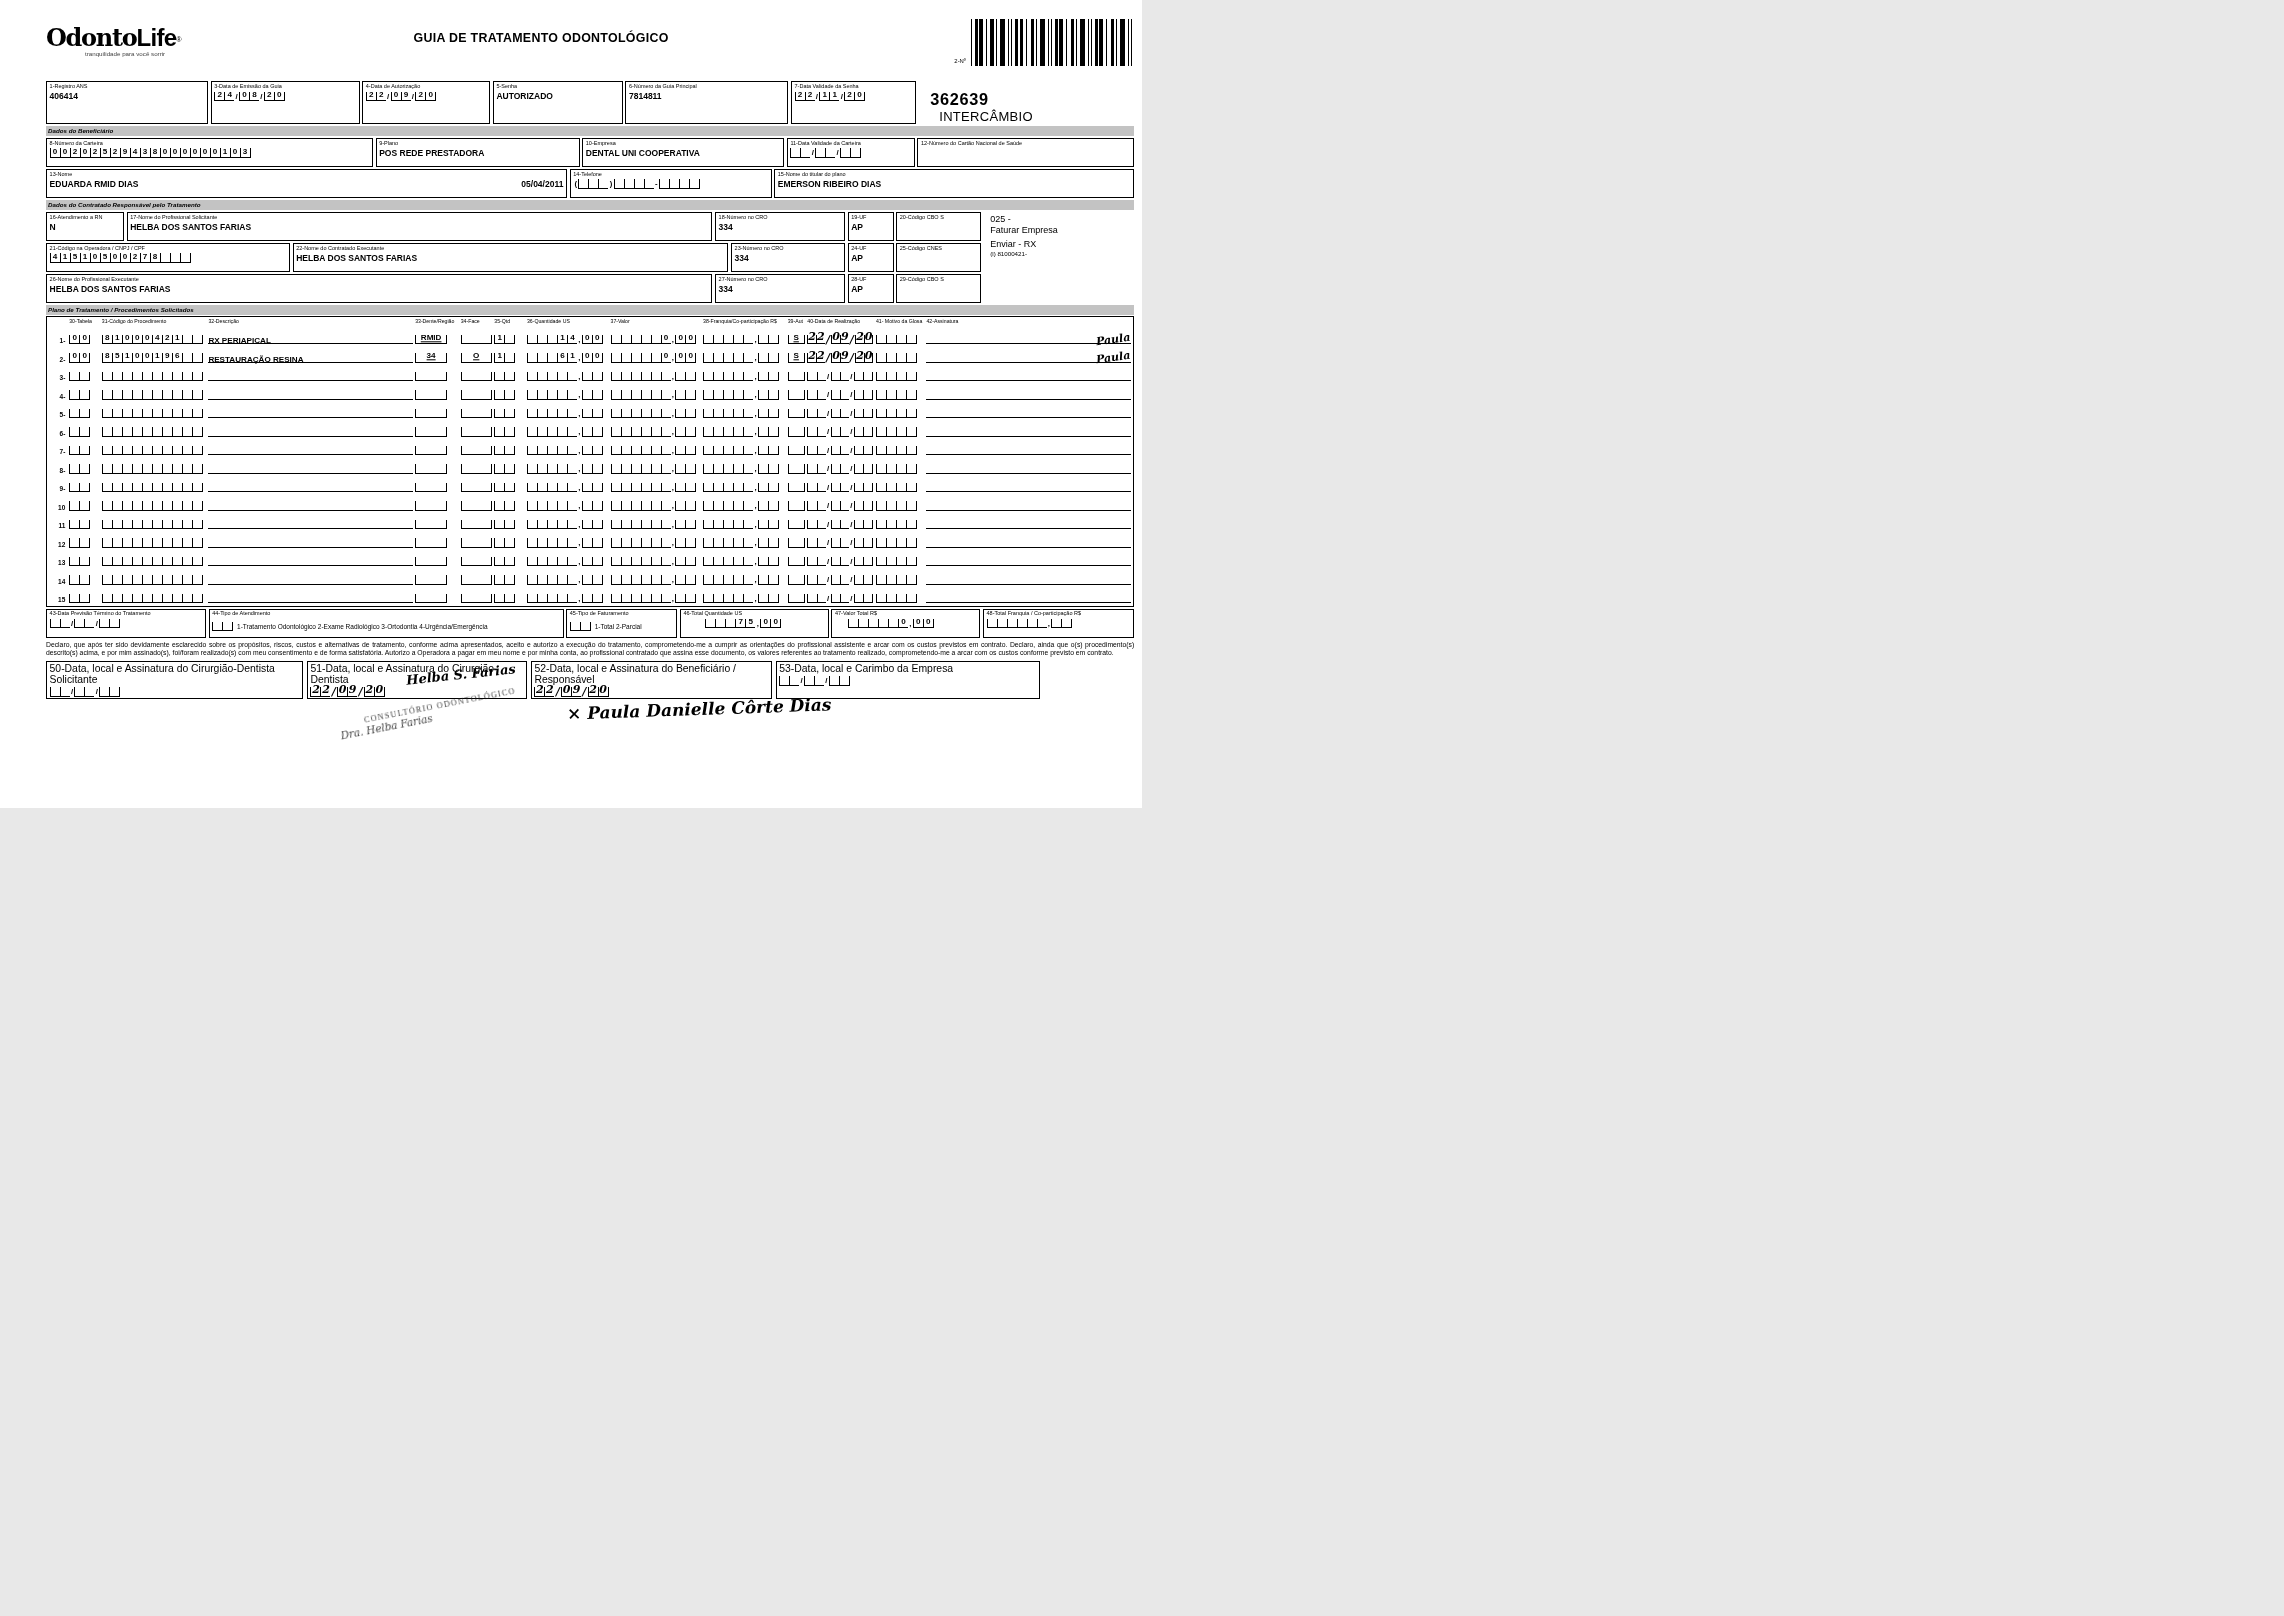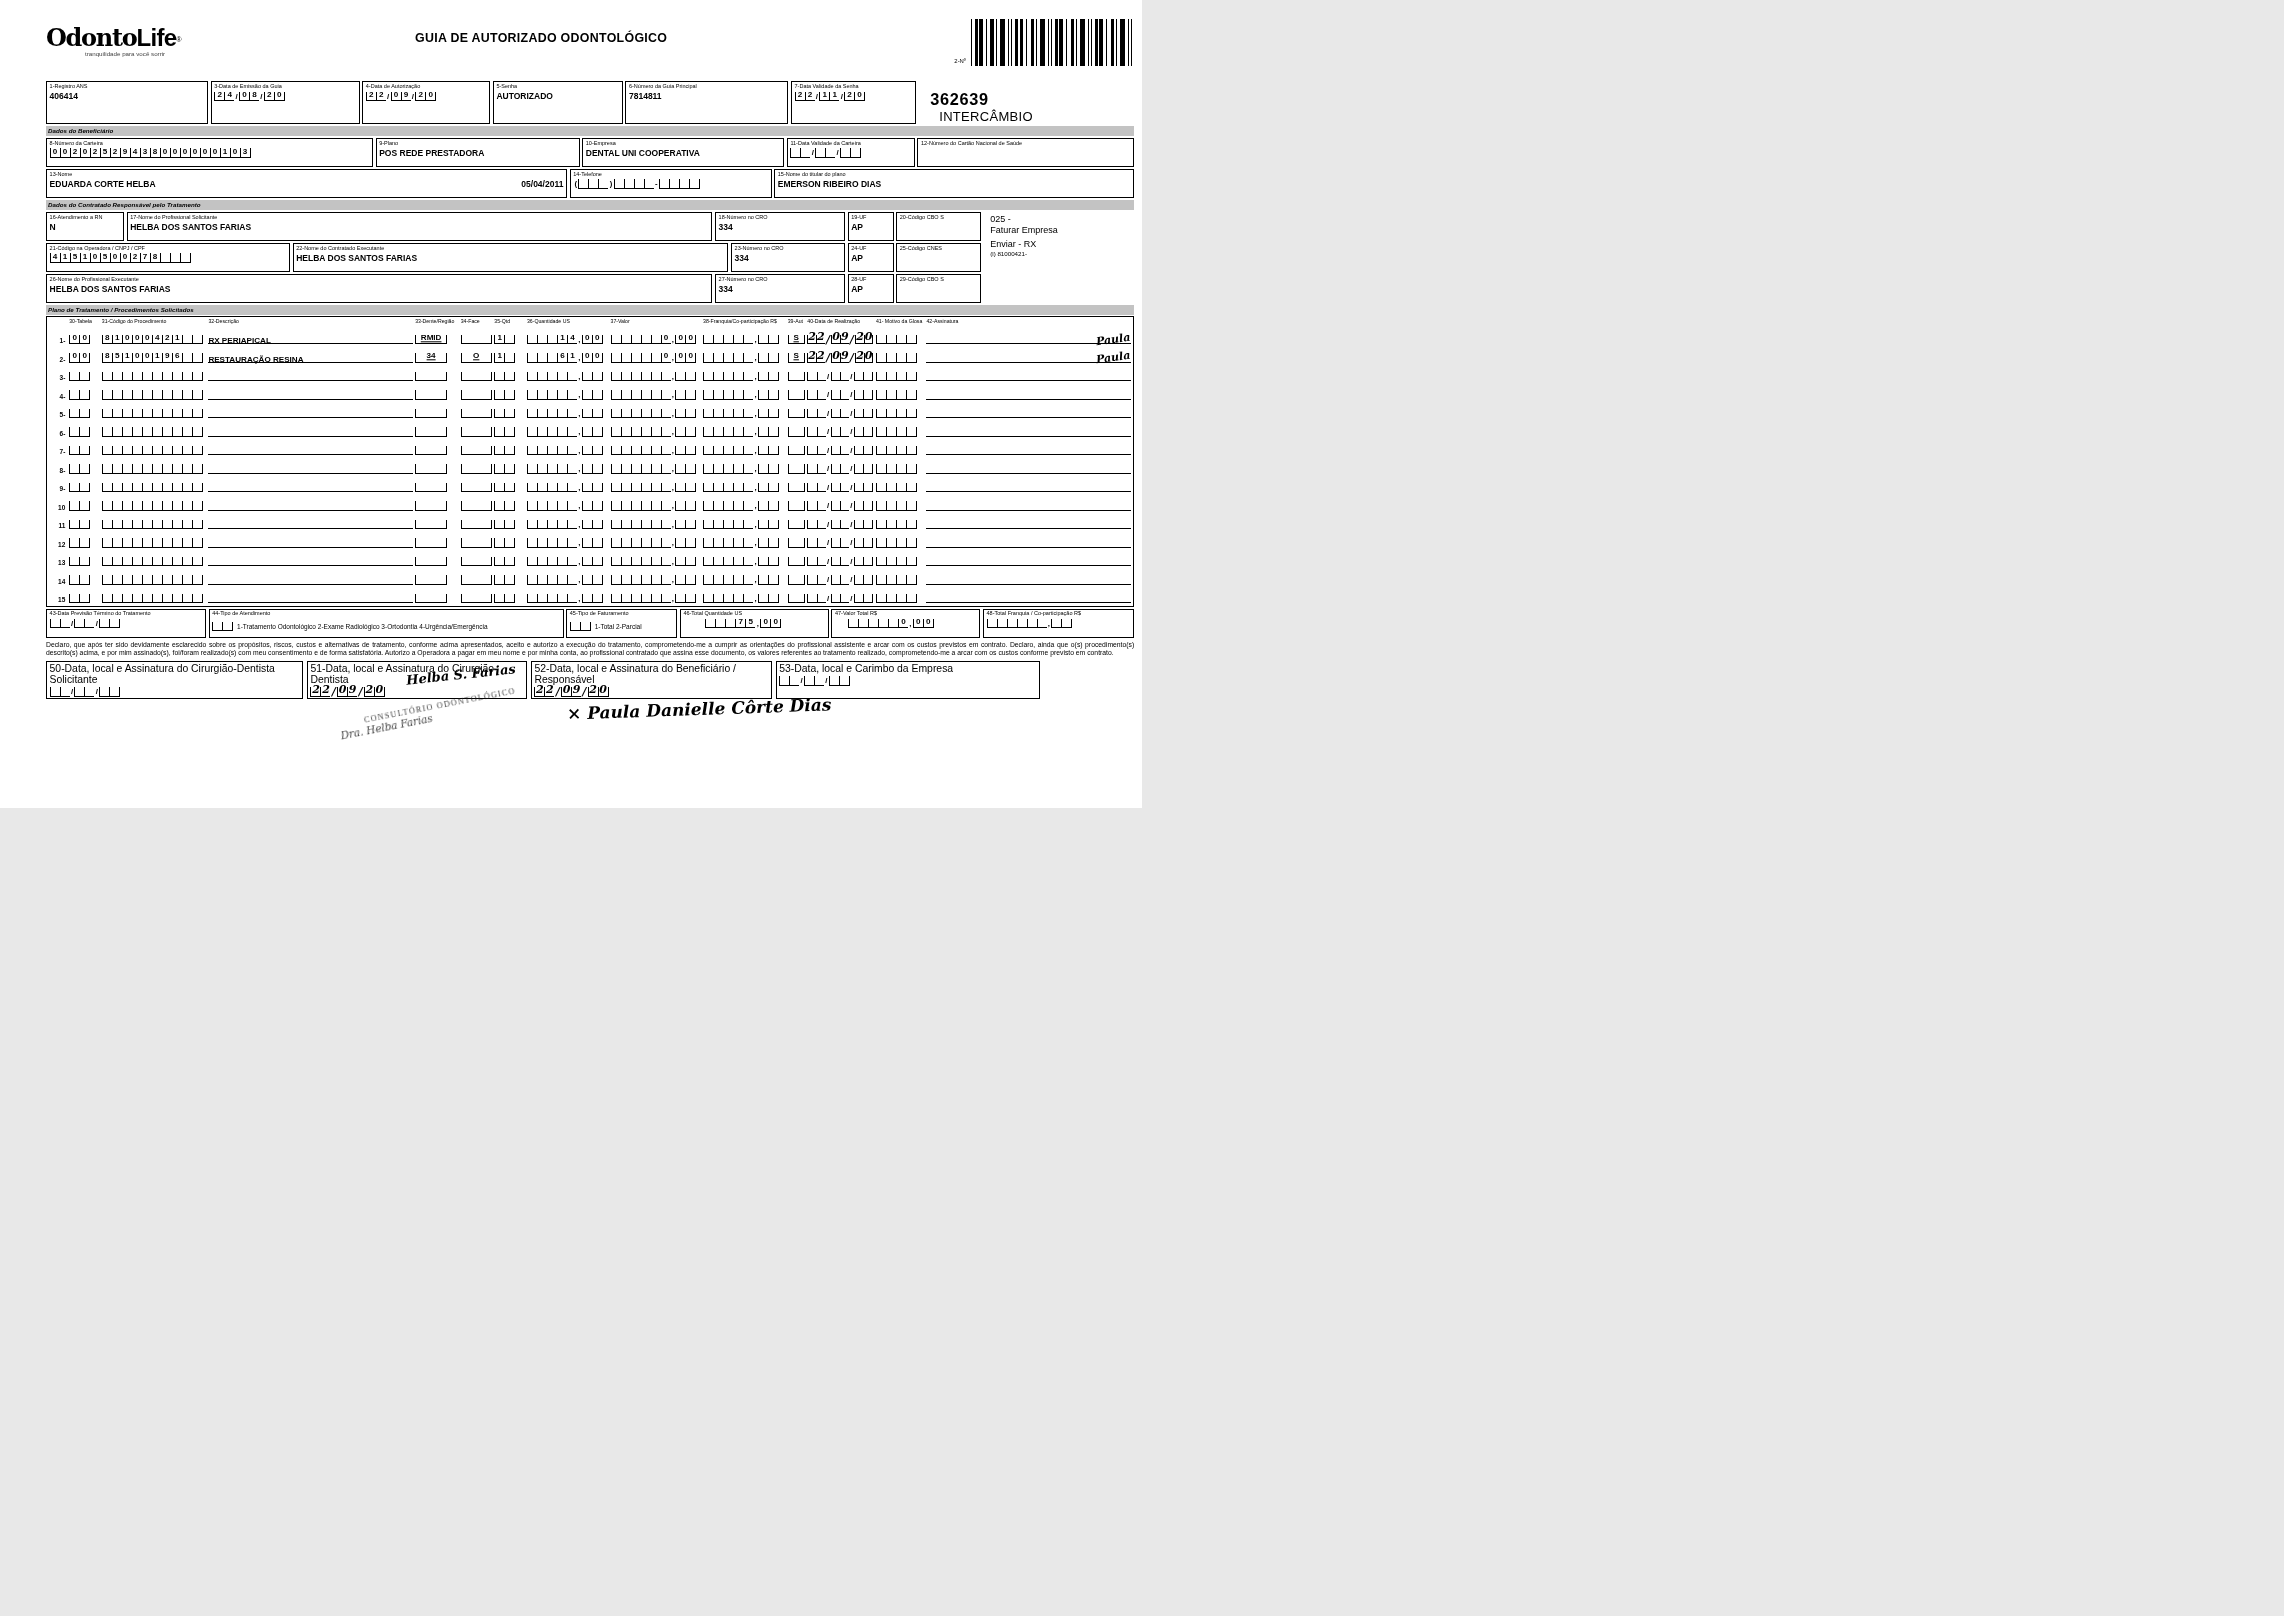--- a/index.html
+++ b/index.html
@@ -76,21 +76,21 @@
 </head>
 <body>
 
 <div class="page">
 
   <div class="hdr">
     <div class="logo">
       <span class="odonto">Odonto</span><span class="life">Life</span><span class="reg">®</span>
       <div class="tag">tranquilidade para você sorrir</div>
     </div>
-    <div class="title">GUIA DE AUTORIZADO ODONTOLÓGICO</div>
+    <div class="title">GUIA DE TRATAMENTO ODONTOLÓGICO</div>
     <div class="bcwrap">
       <span class="bclabel">2-Nº</span>
       <div class="barcode"></div>
     </div>
   </div>
 
   <div class="row">
     <div class="fbox" style="width:162px">
       <div class="lb">1-Registro ANS</div>
       <div class="val">406414</div>
@@ -288,21 +288,21 @@
     <div class="fbox grow">
       <div class="lb">12-Número do Cartão Nacional de Saúde</div>
       <div class="val"></div>
     </div>
   </div>
 
   <div class="row">
     <div class="fbox" style="width:521px;display:flex;flex-direction:column">
       <div class="lb">13-Nome</div>
       <div style="display:flex;justify-content:space-between">
-        <div class="val">EDUARDA CORTE HELBA</div>
+        <div class="val">EDUARDA RMID DIAS</div>
         <div class="val">05/04/2011</div>
       </div>
     </div>
     <div class="fbox" style="width:202px">
       <div class="lb">14-Telefone</div>
       <span class="comb">
           <span class="sep">(</span>
           <span class="c">
             <i></i>
           </span>

